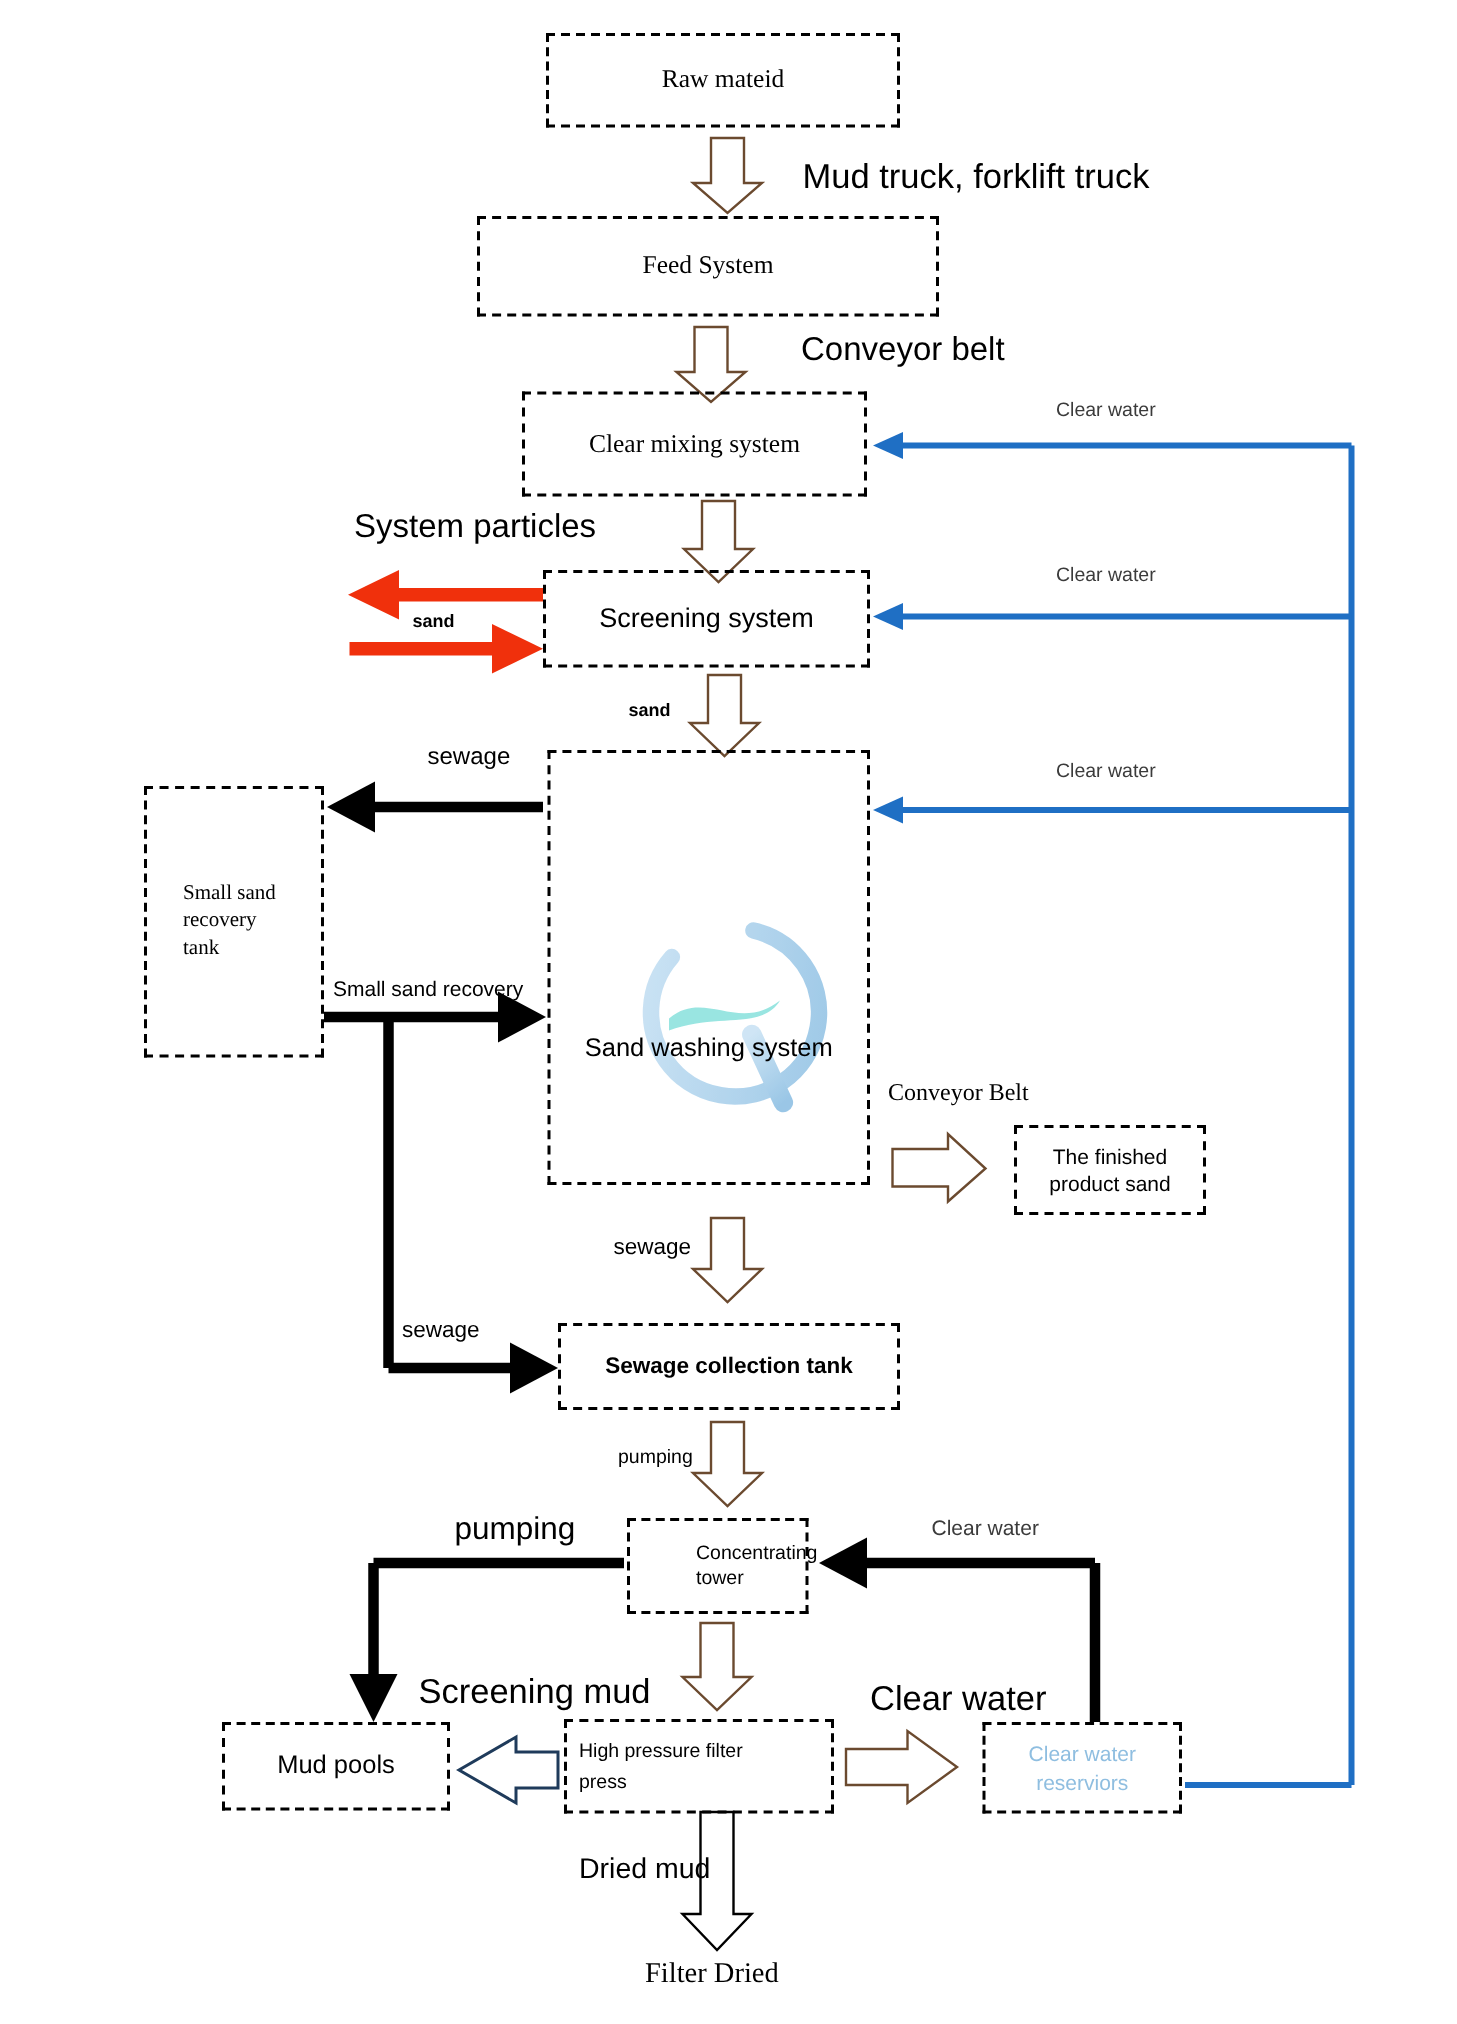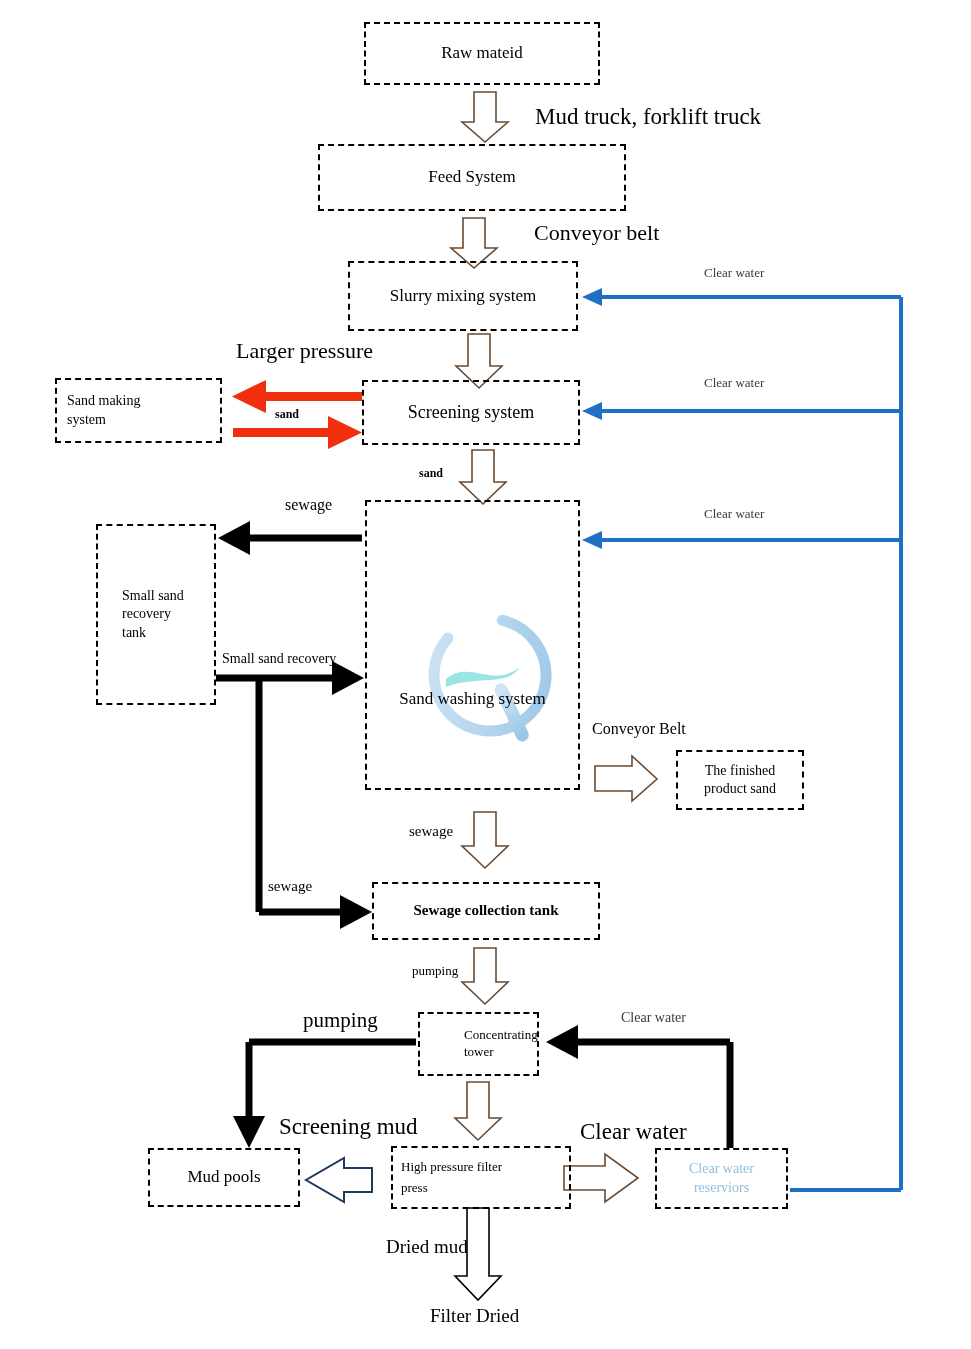--- a/index.html
+++ b/index.html
@@ -24,21 +24,21 @@
     background: transparent;
     display: flex;
     align-items: center;
     justify-content: center;
     text-align: center;
     line-height: 1.3;
   }
   .box .lbl { display: block; width: 100%; padding: 0 6px; }
   
   .serif { font-family: "Liberation Serif", serif; }
-  .sans  { font-family: Liberation Serif, serif; }
+  .sans  { font-family: Liberation Sans, sans-serif; }
 
   .lbl-left { text-align: left; }
 
   
   .note {
     position: absolute;
     white-space: pre;
     line-height: 1.15;
   }
   .note.serif { font-family: "Liberation Serif", serif; }
@@ -152,27 +152,23 @@
 
   <div class="box serif" style="left:364px; top:22px; width:236px; height:63px; font-size:17px;">
     <span class="lbl">Raw mateid</span>
   </div>
 
   <div class="box serif" style="left:318px; top:144px; width:308px; height:67px; font-size:17px;">
     <span class="lbl">Feed System</span>
   </div>
 
   <div class="box serif" style="left:348px; top:261px; width:230px; height:70px; font-size:17px;">
-    <span class="lbl">Slurry mixing system</span>
-  </div>
-
-  <div class="box sans" style="left:55px; top:378px; width:167px; height:65px; font-size:14px; justify-content:flex-start;">
-    <span class="lbl lbl-left" style="white-space:pre-line; padding-left:10px;">Sand making
-system</span>
-  </div>
+    <span class="lbl">Clear mixing system</span>
+  </div>
+
 
   <div class="box sans" style="left:362px; top:380px; width:218px; height:65px; font-size:18px;">
     <span class="lbl">Screening system</span>
   </div>
 
   <div class="box serif" style="left:96px; top:524px; width:120px; height:181px; font-size:14px; justify-content:flex-start;">
     <span class="lbl lbl-left" style="white-space:pre-line; padding-left:24px;">Small sand
 recovery
 tank</span>
   </div>
@@ -192,35 +188,35 @@
 
   <div class="box sans" style="left:418px; top:1012px; width:121px; height:64px; font-size:13px; justify-content:flex-start;">
     <span class="lbl lbl-left" style="white-space:pre-line; padding-left:8px;margin-left:36px;">Concentrating
 tower</span>
   </div>
 
   <div class="box sans" style="left:148px; top:1148px; width:152px; height:59px; font-size:17px;">
     <span class="lbl">Mud pools</span>
   </div>
 
-  <div class="box sans" style="left:391px; top:1146px; width:180px; height:63px; font-size:13px; justify-content:flex-start;">
+  <div class="box sans" style="left:376px; top:1146px; width:180px; height:63px; font-size:13px; justify-content:flex-start;">
     <span class="lbl lbl-left" style="white-space:pre-line; padding-left:8px; line-height:1.6;">High pressure filter
 press</span>
   </div>
 
   <div class="box sans" style="left:655px; top:1148px; width:133px; height:61px; font-size:14px; color:#8FBEE0;">
     <span class="lbl" style="white-space:pre-line;">Clear water
 reserviors</span>
   </div>
 
   <div class="note sans" style="left:535px; top:104px; font-size:23px;">Mud truck, forklift truck</div>
 
   <div class="note sans" style="left:534px; top:220px; font-size:22px;">Conveyor belt</div>
 
-  <div class="note sans" style="left:236px; top:338px; font-size:22px;">Larger pressure</div>
+  <div class="note sans" style="left:236px; top:338px; font-size:22px;">System particles</div>
 
   <div class="note sans" style="left:704px; top:266px; font-size:13px; color:#3b3b3b;">Clear water</div>
 
   <div class="note sans" style="left:704px; top:376px; font-size:13px; color:#3b3b3b;">Clear water</div>
 
   <div class="note sans" style="left:704px; top:507px; font-size:13px; color:#3b3b3b;">Clear water</div>
 
   <div class="note sans" style="left:275px; top:408px; font-size:12px; font-weight:600;">sand</div>
 
   <div class="note sans" style="left:419px; top:467px; font-size:12px; font-weight:600;">sand</div>

